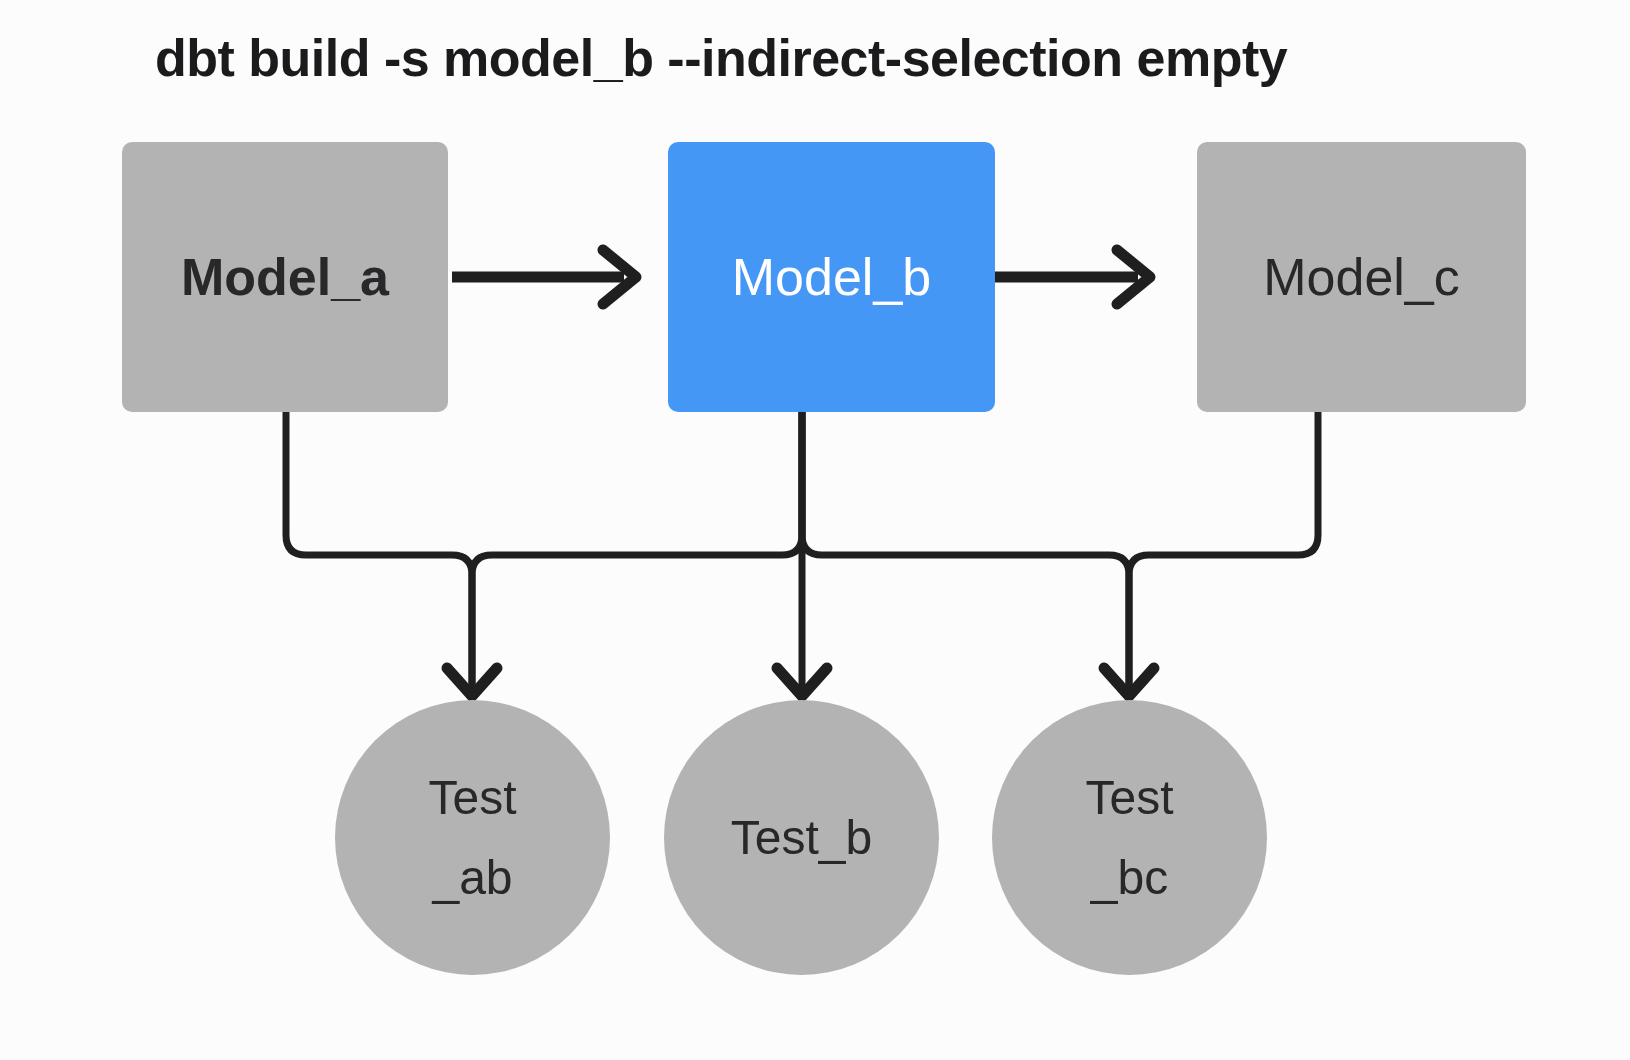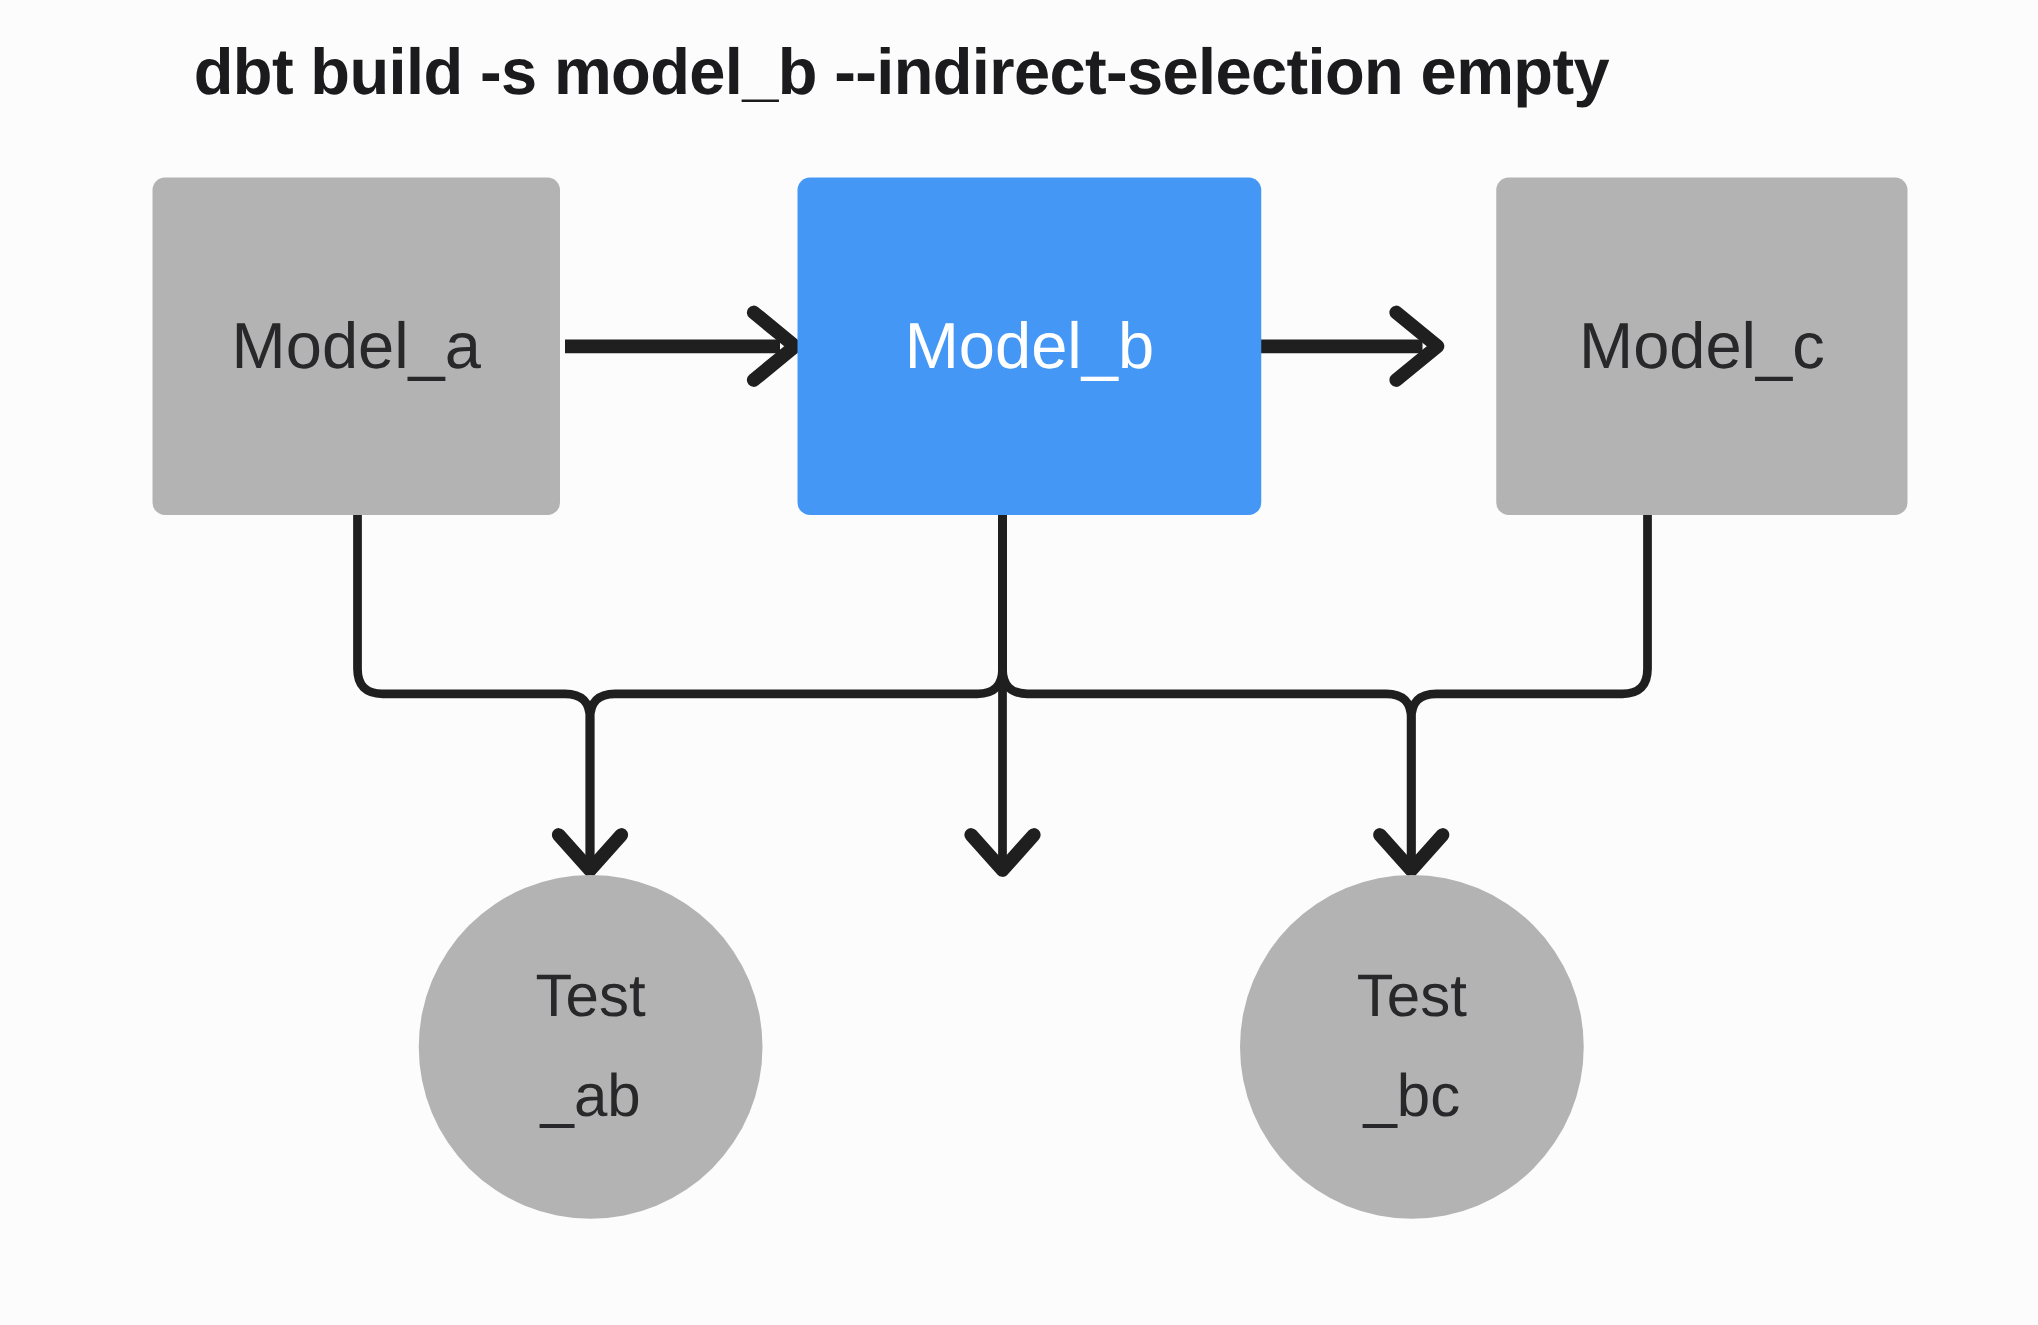--- a/index.html
+++ b/index.html
@@ -33,22 +33,22 @@
     justify-content: center;
     font-size: 52px;
     font-weight: 500;
     color: var(--node-text, #28282a);
     background: var(--unselected-node, #b3b3b3);
   }
   .model.selected {
     background: var(--selected-node, #4597f5);
     color: var(--selected-text, #ffffff);
   }
-  #model-a { left: 122px;  width: 326px; }
-  #model-b { left: 638px;  width: 371px; }
+  #model-a { left: 122px;  width: 326px; font-weight: bold; }
+  #model-b { left: 668px;  width: 327px; }
   #model-c { left: 1153px; width: 329px; margin-left: 44px; }
   .test {
     position: absolute;
     top: 700px;
     width: 275px;
     height: 275px;
     border-radius: 50%;
     background: var(--unselected-node, #b3b3b3);
     display: flex;
     flex-direction: column;
@@ -114,18 +114,21 @@
     <span>Model_b</span>
   </div>
   <div class="model" id="model-c">
     <span>Model_c</span>
   </div>
 
   <div class="test" id="test-ab">
     <span>Test</span>
     <span>_ab</span>
   </div>
+  <div class="test" id="test-b">
+    <span>Test_b</span>
+  </div>
   <div class="test" id="test-bc">
     <span>Test</span>
     <span>_bc</span>
   </div>
 
 </div>
 
 </body></html>

